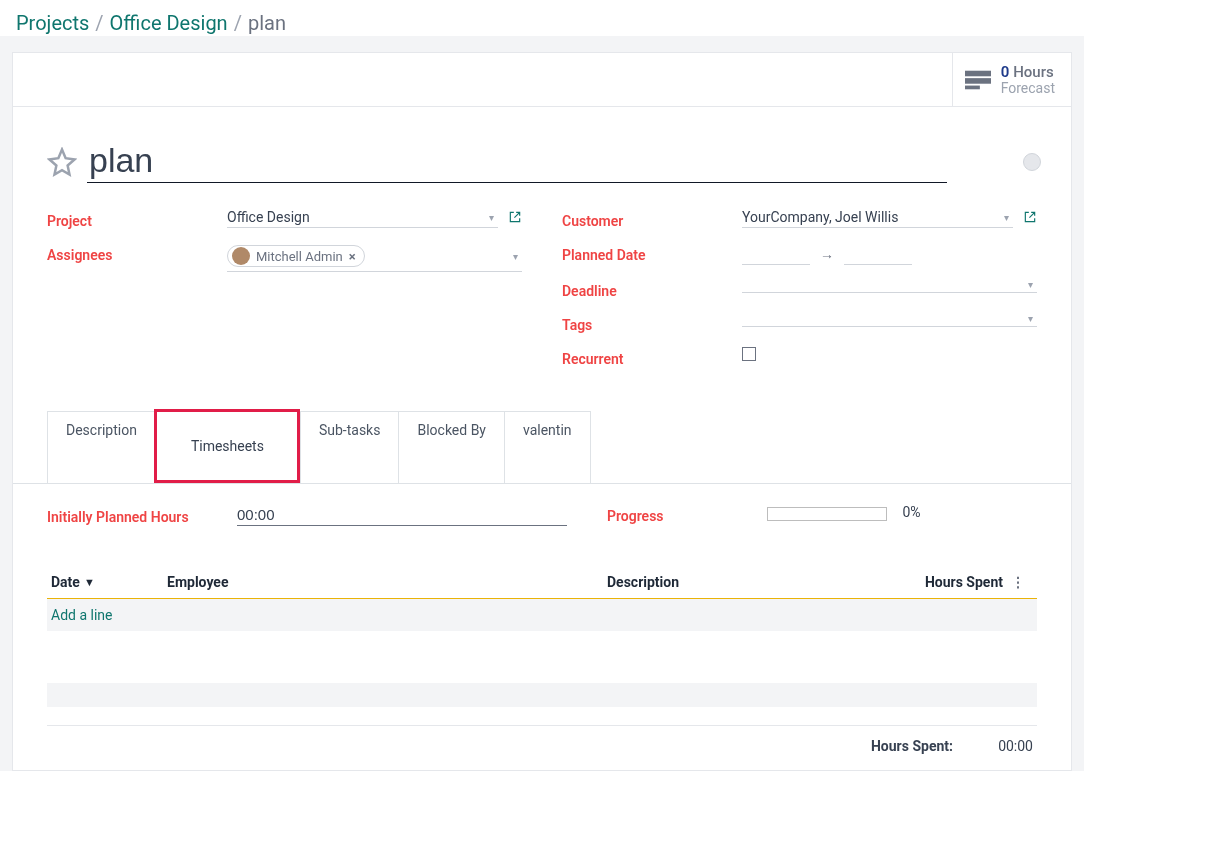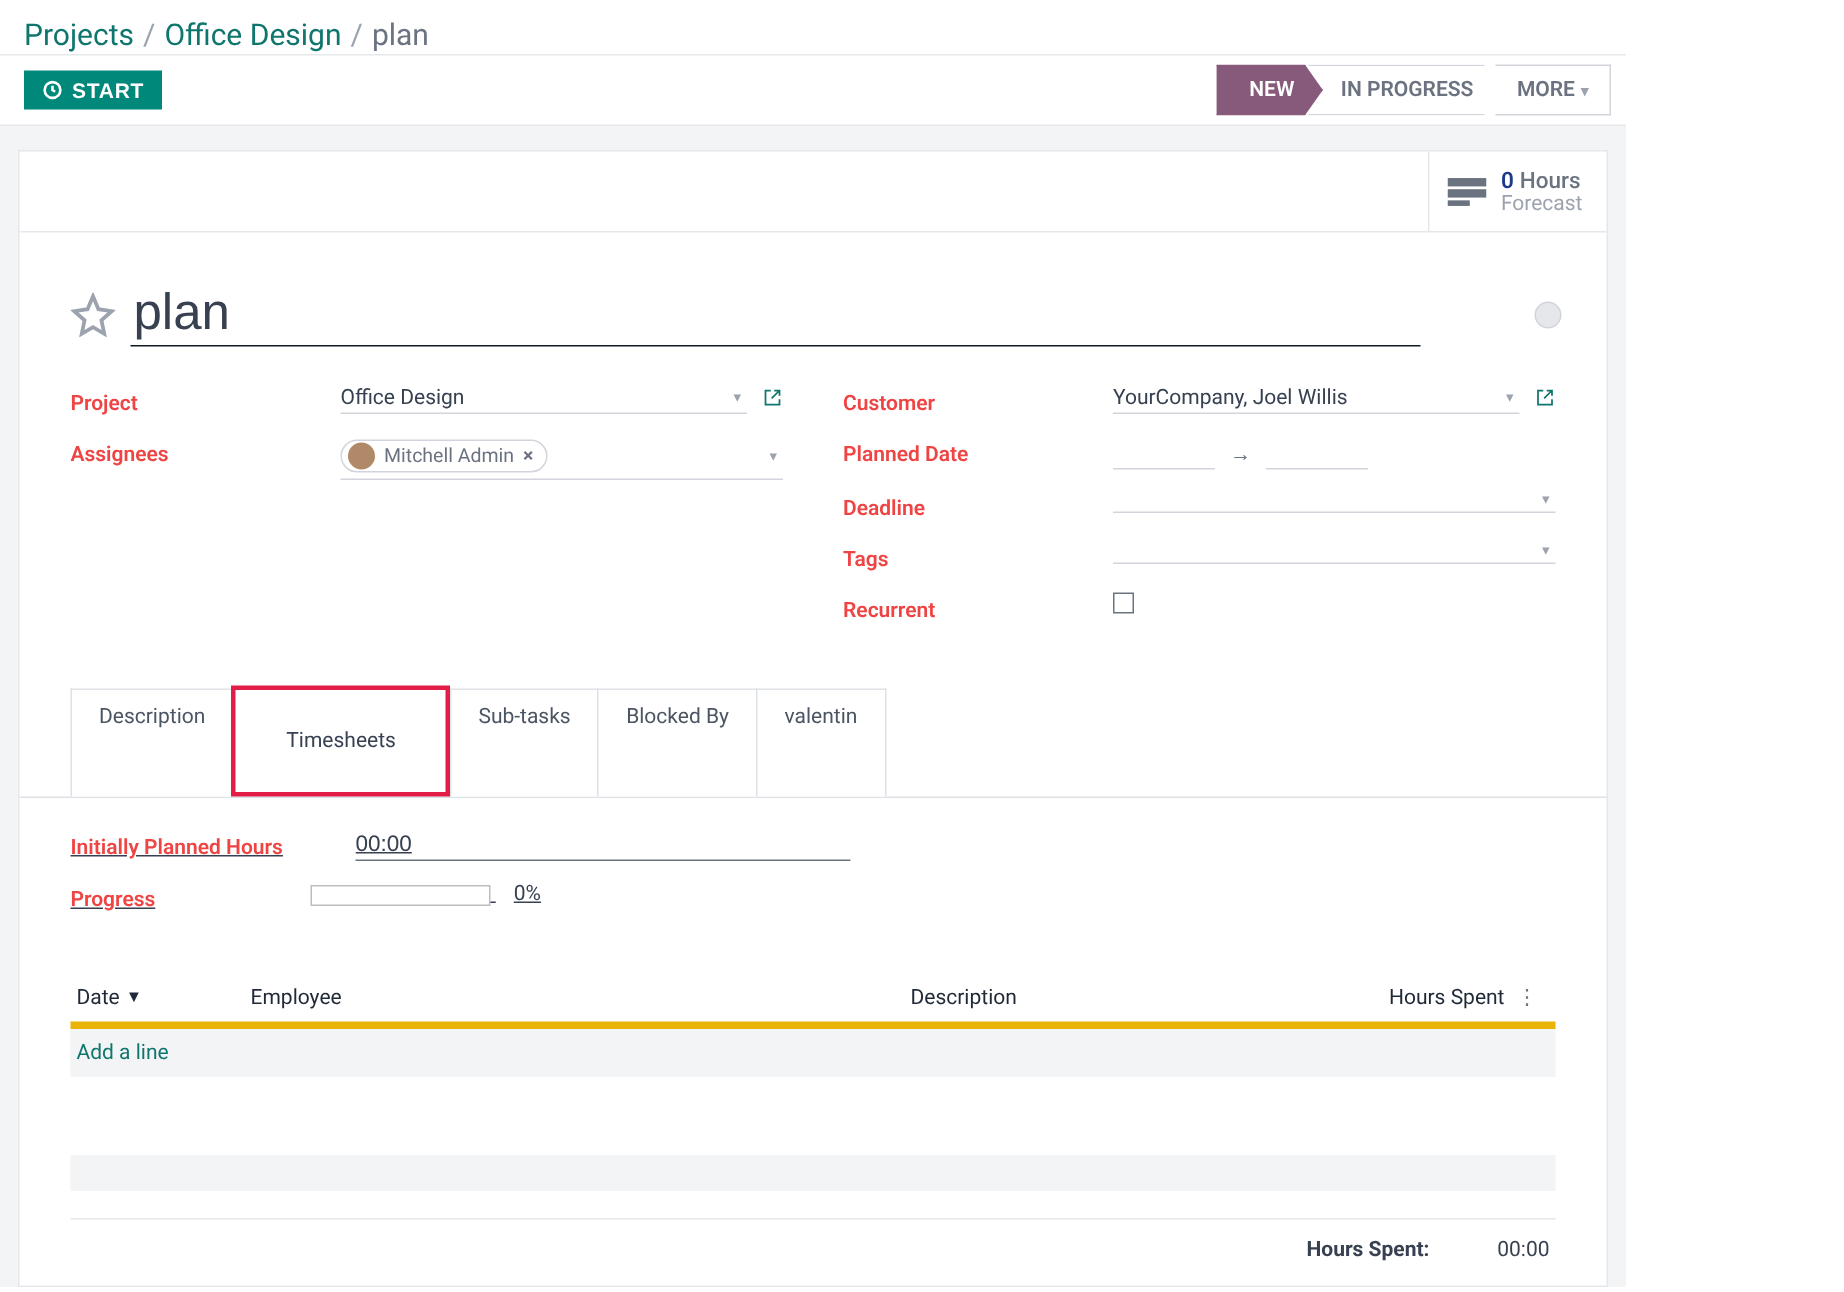--- a/index.html
+++ b/index.html
@@ -120,34 +120,34 @@
     background: #fff; margin-right: -1px;
   }
   .tab.active { color: #374151; }
   .tab-highlight {
     border: 3px solid #e11d48; padding: 16px; margin-top: -2px; margin-left: -1px;
   }
   .tab-highlight .tab { border: none; padding: 10px 18px; }
   .tab-content {
     border-top: 1px solid #dee2e6; padding: 20px 34px 0 34px;
   }
-  .twocol { display: grid; grid-template-columns: 1fr; gap: 0 40px; text-decoration: underline; }
+  .twocol { display: grid; grid-template-columns: 1fr 1fr; gap: 0 40px; }
   .hours-input {
     border: none; border-bottom: 1px solid #6b7280; outline: none;
     padding: 2px 0; width: 330px; font-size: 15px; color: #374151;
   }
   .progress-bar {
     display:inline-block; width: 120px; height: 14px; border: 1px solid #bdbdbd;
     background: #fff; vertical-align: middle;
   }
   .progress-pct { margin-left: 12px; color: #374151; }
   
   .ts-table { margin-top: 26px; }
-  .ts-head { display: flex; padding: 8px 4px; color: #1f2937; font-weight: 400;
-    border-bottom: 5px solid #eab308; align-items:center; }
+  .ts-head { display: flex; padding: 8px 4px; color: #1f2937; font-weight: 700;
+    border-bottom: 1px solid #eab308; align-items:center; }
   .col-date { width: 116px; display:flex; align-items:center; gap:4px; }
   .col-emp { flex: 0 0 440px; }
   .col-desc { flex: 1; }
   .col-hours { width: 130px; text-align: right; }
   .col-menu { width: 30px; text-align: center; color: #6b7280; cursor:pointer; }
   .ts-row { display:flex; padding: 8px 4px; background: #f3f4f6; }
   .add-line { color: #0f766e; cursor: pointer; }
   .ts-row.blank { background: #fff; height: 46px; }
   .ts-row.spacer { background: #f3f4f6; height: 24px; margin-top: 6px; }
   .total-row {
@@ -165,36 +165,20 @@
   <div class="topbar">
     <div class="breadcrumb">
       <a href="#">Projects</a>
       <span class="sep">/</span>
       <a href="#">Office Design</a>
       <span class="sep">/</span>
       <span class="current">plan</span>
     </div>
   </div>
 
-  <div class="statusbar">
-    <button class="btn btn-start">
-      <svg viewBox="0 0 24 24" fill="none" stroke="currentColor" stroke-width="3">
-        <circle cx="12" cy="12" r="9"></circle>
-          <path d="M12 7v5l3 2"></path>
-      </svg>
-      <span>START</span>
-    </button>
-    <div class="stage-arrows">
-      <div class="stage active">NEW</div>
-      <div class="stage">IN PROGRESS</div>
-      <div class="stage more">
-        <span>MORE</span><span class="caret-down">▾</span>
-      </div>
-    </div>
-  </div>
 
   <div class="form-wrap">
   <div class="form-card">
     <div class="forecast-row">
       <div class="forecast-box">
         <svg class="forecast-icon" viewBox="0 0 28 20">
           <rect x="0" y="0" width="28" height="6" fill="#6b7280"></rect>
           <rect x="0" y="8" width="28" height="6" fill="#6b7280"></rect>
           <rect x="0" y="16" width="16" height="4" fill="#6b7280"></rect>
         </svg>

